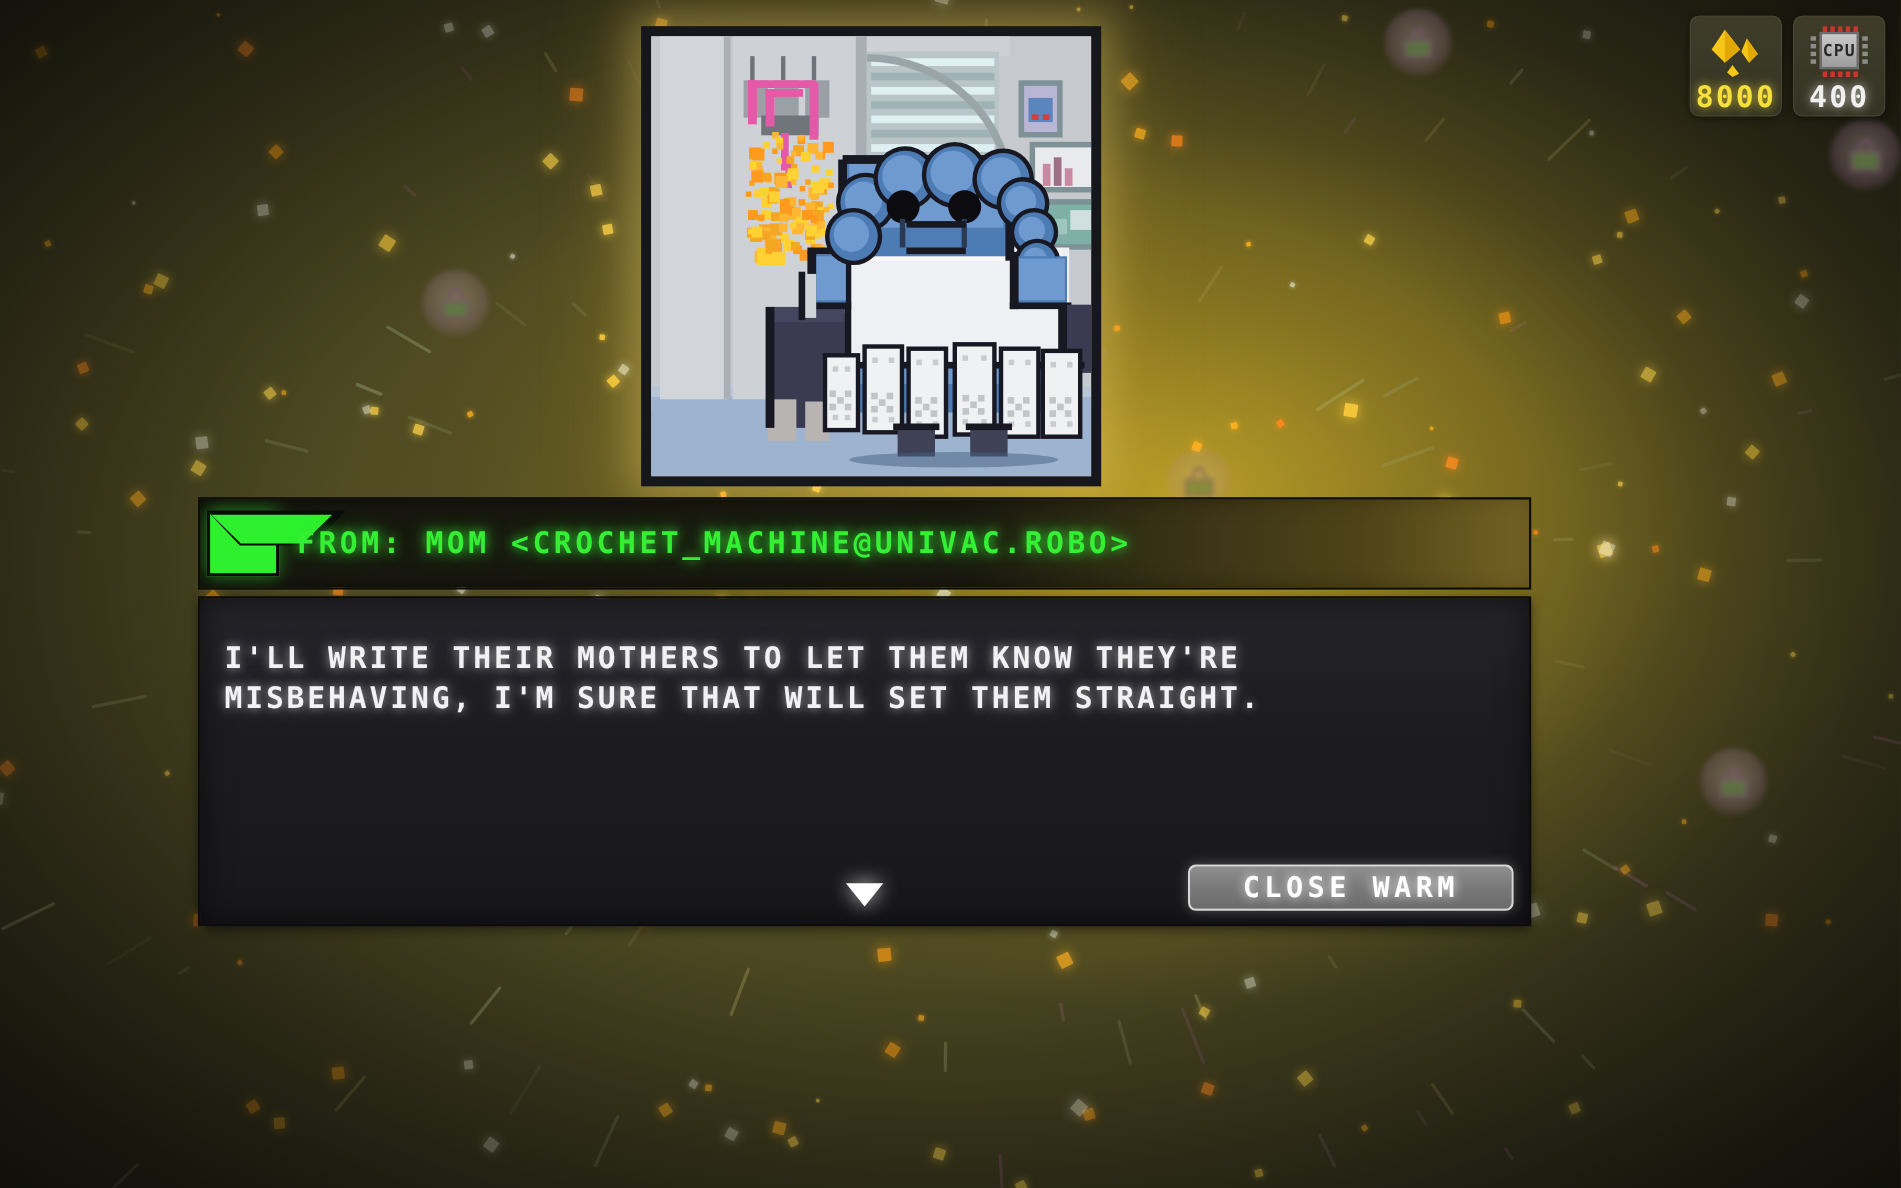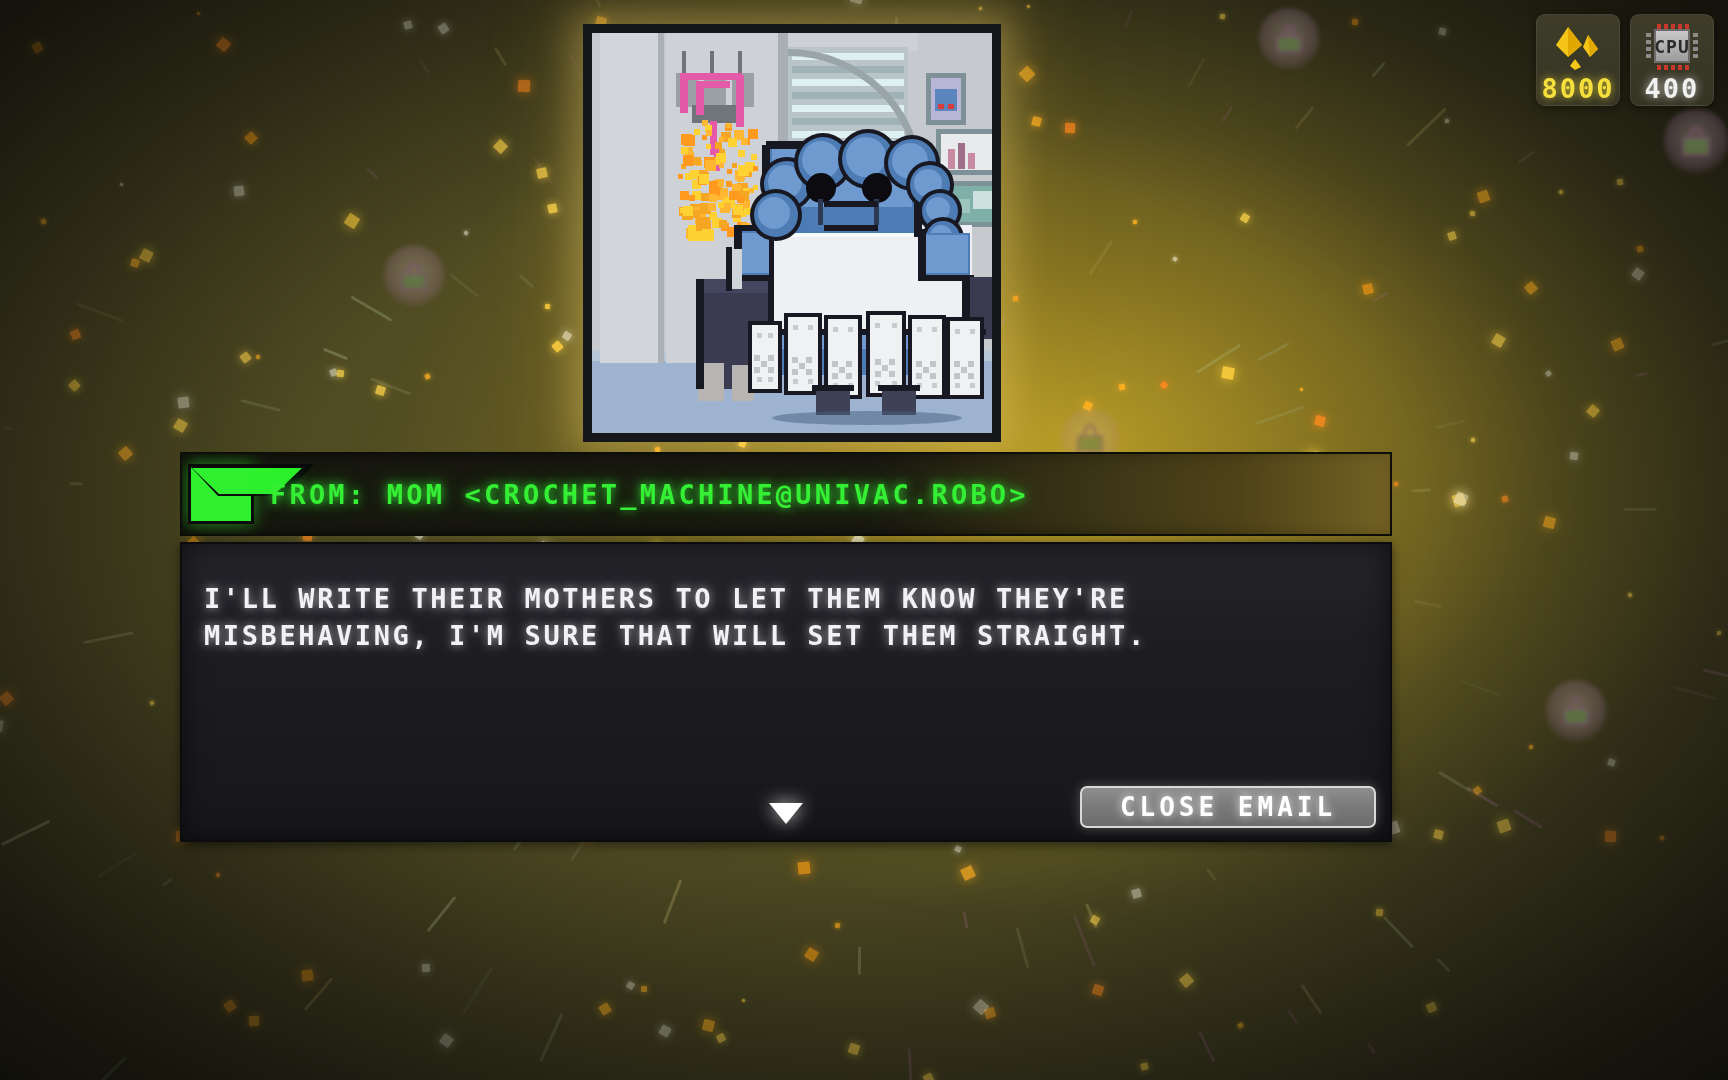--- a/index.html
+++ b/index.html
@@ -145,21 +145,21 @@
   .hud-val{ font-size:27px; font-weight:bold; letter-spacing:2px; margin-top:2px; }
   #gold-value{ color:#f5e03c; text-shadow:0 0 10px rgba(245,224,60,.8); }
   #cpu-value{ color:#f0f0f0; text-shadow:0 0 10px rgba(255,255,255,.7); }
   .goldicon{ position:relative; width:56px; height:48px; }
   .cpuicon{ position:relative; width:58px; height:48px; }
   .cpuicon .chip{
     position:absolute; left:11px; top:6px; width:36px; height:34px;
     background:linear-gradient(180deg,#c9c9c9,#9c9c9c); border:2px solid #6d6d6d;
     display:flex;align-items:center;justify-content:center;
   }
-  .cpuicon .chip span{ font-size:18px;font-weight:bold;color:#2a2a2a;letter-spacing:1px;}
+  .cpuicon .chip span{ font-size:15px;font-weight:bold;color:#2a2a2a;letter-spacing:1px;}
   .cpuicon .pin{ position:absolute; background:#c8392b; }
 </style>
 </head>
 <body>
 
 <div id="game-bg">
   <div id="bg-streaks">
       <div class="streak" style="left: 671.21px; top: 877.971px; height: 47.2695px; background: rgba(220, 200, 120, 0.45); transform: rotate(200.752deg); opacity: 0.58;"></div>
       <div class="streak" style="left: 985.698px; top: 709.47px; height: 46.5173px; background: rgba(220, 200, 120, 0.45); transform: rotate(156.656deg); opacity: 0.31;"></div>
       <div class="streak" style="left: 495.994px; top: 682.01px; height: 32.5217px; background: rgba(200, 120, 190, 0.45); transform: rotate(236.345deg); opacity: 0.46;"></div>
@@ -801,21 +801,21 @@
     <div id="envelope-icon"></div>
     <div id="email-from">FROM: MOM &lt;CROCHET_MACHINE@UNIVAC.ROBO&gt;</div>
   </div>
 
   <div id="email-body">
     <p class="email-para">I'LL WRITE THEIR MOTHERS TO LET THEM KNOW THEY'RE MISBEHAVING, I'M SURE THAT WILL SET THEM STRAIGHT.</p>
 
     <div id="continue-arrow"></div>
 
     <div id="close-email-button">
-      <span id="close-email-label">CLOSE EMAIL</span>
+      <span id="close-email-label">CLOSE WARM</span>
     </div>
   </div>
 </div>
 
 <div id="hud-top-right">
 
   <div class="hud-card">
     <div class="goldicon">
       <svg width="56" height="48" viewBox="0 0 56 48">
         <polygon points="18,4 32,22 18,34 6,22" fill="#f5c518"></polygon>

